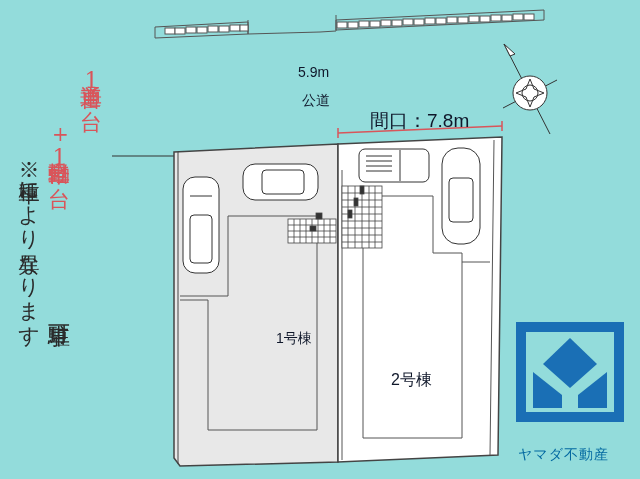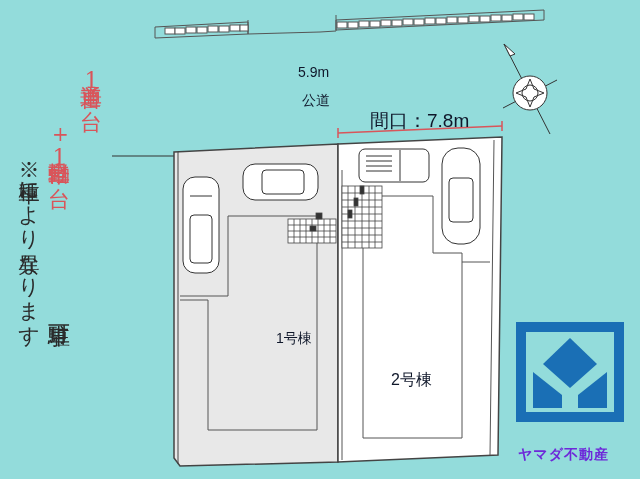--- a/index.html
+++ b/index.html
@@ -3,21 +3,21 @@
 <meta charset="utf-8">
 <style>
   html, body { margin:0; padding:0; }
   body { width:640px; height:479px; background:#93dcdb; position:relative; overflow:hidden; font-family:"DejaVu Serif", serif; }
   .abs { position:absolute; }
   .vtext { writing-mode: vertical-rl; text-orientation: upright; line-height:1; }
   .red { color:#d9555a; }
   .dark { color:#2a2a2a; }
   .label { font-family:Liberation Sans, sans-serif; color:#0f172a; }
   svg { position:absolute; left:0; top:0; }
-  .logo-text { font-family:"DejaVu Sans", sans-serif; font-weight:bold; color:#6d28d9; font-size:14px; letter-spacing:1px; }
+  .logo-text { font-family:"DejaVu Sans", sans-serif; font-weight:normal; color:#0369a1; font-size:14px; letter-spacing:1px; }
 </style>
 </head>
 <body>
 
 <svg width="640" height="479" viewBox="0 0 640 479">
 
   <g stroke="#555" fill="#fff" stroke-width="1">
     <polygon points="155,27 248,22 248,34 155,38" fill="none"></polygon>
     <line x1="248" y1="20" x2="248" y2="34"></line>
     <g>

